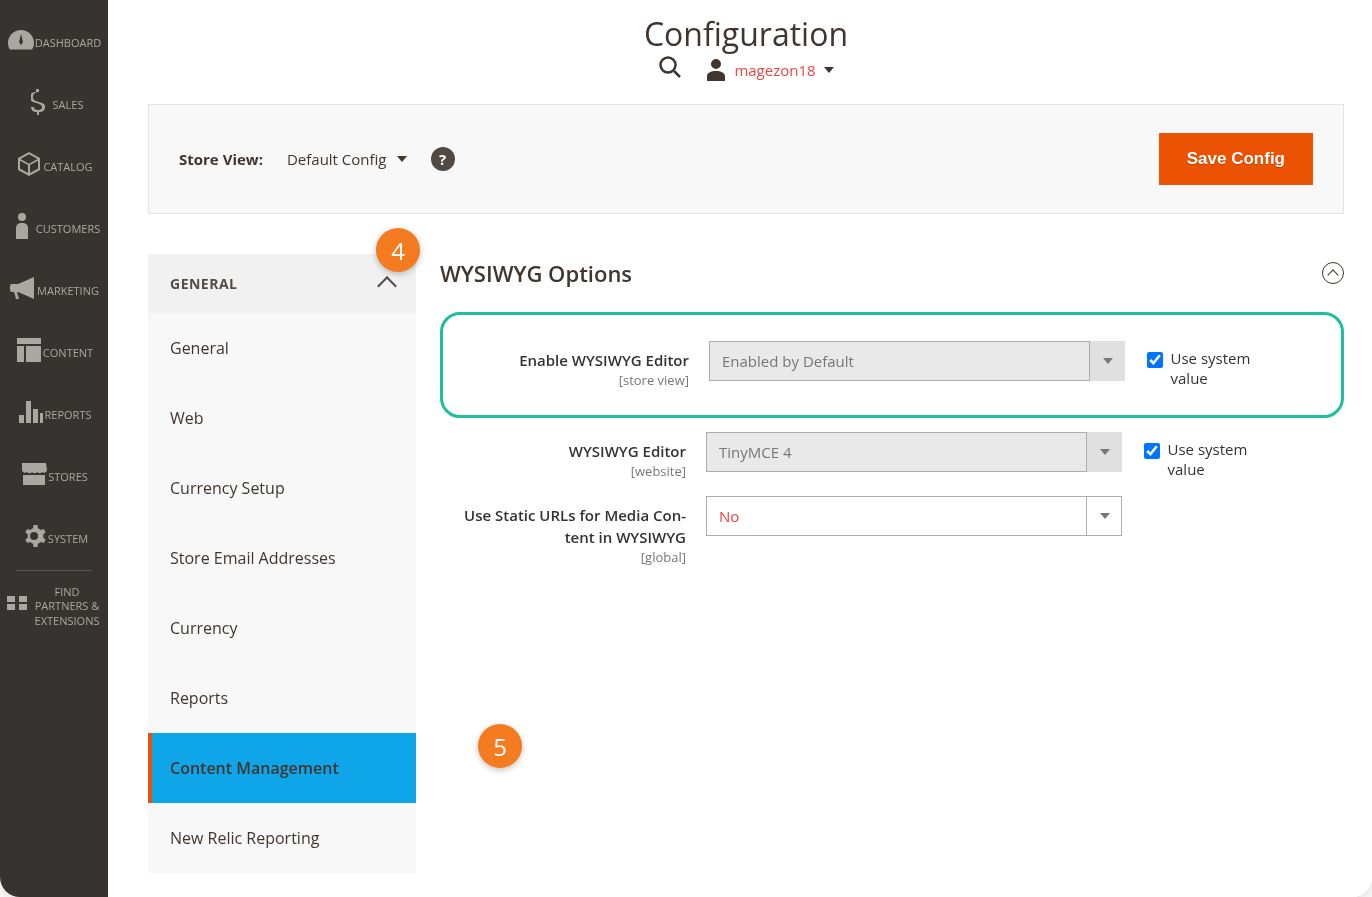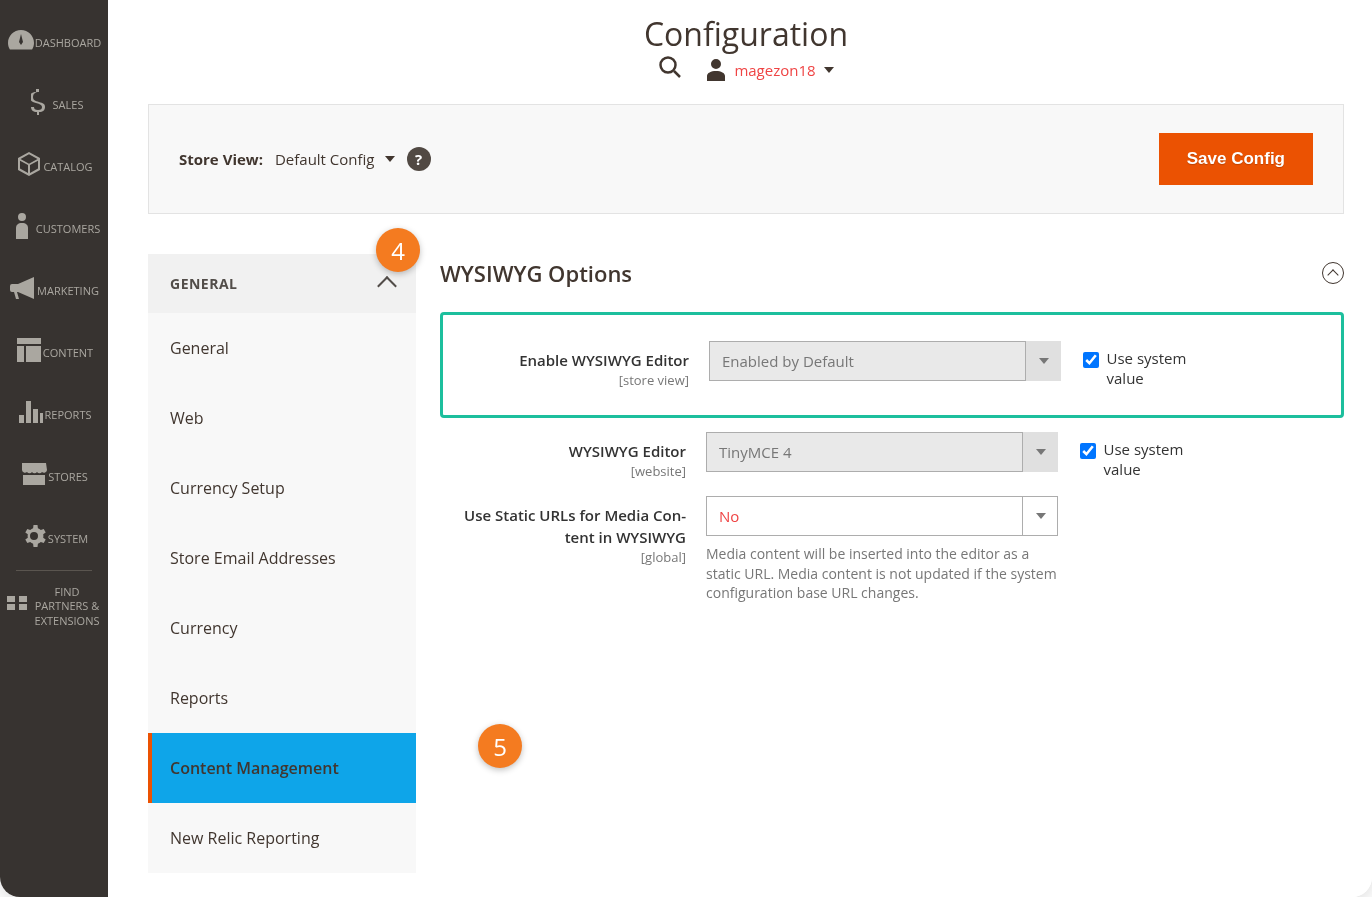--- a/index.html
+++ b/index.html
@@ -20,21 +20,21 @@
 .topbar { display: flex; align-items: center; justify-content: space-between; padding: 12px 28px 12px 40px; flex-direction: column; }
 .page-title { font-size: 32px; font-weight: 400; color: #41362f; }
 .top-actions { display: flex; align-items: center; gap: 24px; }
 .search-icon { cursor: pointer; }
 .user { display: flex; align-items: center; gap: 8px; color: #ef4444; cursor: pointer; font-size: 15px; }
 .user svg { fill: #41362f; }
 .caret-down { width: 0; height: 0; border-left: 5px solid transparent; border-right: 5px solid transparent; border-top: 6px solid #41362f; }
 
 
 .bar { background: #f8f8f8; border: 1px solid #e3e3e3; margin: 8px 28px 0 40px; padding: 28px 30px; display: flex; align-items: center; justify-content: space-between; }
-.bar-left { display: flex; align-items: center; gap: 12px; }
+.bar-left { display: flex; align-items: center; gap: 24px; }
 .store-label { font-weight: 700; font-size: 15px; color: #41362f; }
 .store-select { display: flex; align-items: center; gap: 10px; color: #41362f; font-size: 15px; cursor: pointer; }
 .help-icon { width: 24px; height: 24px; border-radius: 50%; background: #514943; color: #fff; display: flex; align-items: center; justify-content: center; font-weight: 700; cursor: pointer; font-size: 15px; }
 .save-btn { background: #eb5202; color: #fff; border: none; padding: 16px 28px; font-size: 17px; font-weight: 600; cursor: pointer; text-shadow: 0 1px 1px rgba(0,0,0,0.2); }
 
 
 .content { display: flex; margin: 40px 28px 0 40px; gap: 24px; }
 .sidebar { width: 268px; }
 .side-group-head { background: #f1f1f1; padding: 20px 22px; font-weight: 700; font-size: 14px; letter-spacing: 0.5px; color: #524d49; display: flex; align-items: center; justify-content: space-between; cursor: pointer; position: relative; }
 .chev-up { width: 14px; height: 14px; border-left: 2px solid #524d49; border-top: 2px solid #524d49; transform: rotate(45deg); margin-top: 4px; }
@@ -46,34 +46,34 @@
 .panel-head { display: flex; align-items: center; justify-content: space-between; padding: 4px 0 24px 0; }
 .panel-title { font-size: 22px; font-weight: 600; color: #41362f; }
 .collapse-circle { width: 22px; height: 22px; border: 1.5px solid #41362f; border-radius: 50%; display: flex; align-items: center; justify-content: center; cursor: pointer; }
 .collapse-circle::before { content: ""; width: 7px; height: 7px; border-left: 1.5px solid #41362f; border-top: 1.5px solid #41362f; transform: rotate(45deg); margin-top: 3px; }
 
 .fieldset { padding-left: 0; }
 .row { display: flex; align-items: flex-start; padding: 8px 0; }
 .row-label { width: 266px; text-align: right; padding-right: 20px; padding-top: 8px; }
 .row-label .lbl { font-weight: 600; color: #333; font-size: 15px; }
 .row-label .scope { color: #777; font-size: 13px; display: block; }
-.row-input { width: 352px; }
+.row-input { width: 416px; }
 .row-input select, .row-input .fake-select { width: 100%; height: 40px; border: 1px solid #adadad; background: #fff; padding: 0 12px; font-size: 15px; color: #ef4444; appearance: none; position: relative; display: flex; align-items: center; }
 .fake-select.disabled { background: #e9e9e9; color: #777; }
 .select-wrap { position: relative; }
 .sel-arrow { position: absolute; right: 0; top: 0; width: 36px; height: 40px; border-left: 1px solid #adadad; display: flex; align-items: center; justify-content: center; pointer-events: none; }
 .sel-arrow.disabled { background: #e0e0e0; }
 .sel-arrow::before { content: ""; width: 0; height: 0; border-left: 5px solid transparent; border-right: 5px solid transparent; border-top: 6px solid #777; }
 .row-check { padding-left: 22px; padding-top: 8px; display: flex; align-items: flex-start; gap: 8px; max-width: 150px; }
 .row-check input { width: 18px; height: 18px; margin-top: 2px; cursor: pointer; }
 .row-check label { font-size: 15px; color: #333; line-height: 1.3; cursor: pointer; }
 .hint { color: #777; font-size: 14px; padding-top: 8px; line-height: 1.4; }
 
 
-.highlight { border: 3px solid #1dbf9d; border-radius: 4px; padding: 18px 16px 18px 0; margin-bottom: 6px; }
+.highlight { border: 3px solid #1dbf9d; border-radius: 20px; padding: 18px 16px 18px 0; margin-bottom: 6px; }
 
 
 .badge { position: absolute; width: 44px; height: 44px; border-radius: 50%; background: #f47b20; color: #fff; display: flex; align-items: center; justify-content: center; font-size: 24px; font-weight: 400; box-shadow: 0 2px 6px rgba(0,0,0,0.25); }
 .badge4 { left: 268px; top: 228px; }
 .badge5 { left: 370px; top: 724px; }
 </style>
 </head>
 <body>
 
 <div class="app">
@@ -256,21 +256,20 @@
           <div class="row">
             <div class="row-label">
               <span class="lbl">Use Static URLs for Media Con­tent in WYSIWYG</span>
               <span class="scope">[global]</span>
             </div>
             <div class="row-input">
               <div class="select-wrap">
                 <div class="fake-select">No</div>
                 <div class="sel-arrow"></div>
               </div>
-              <div class="hint">Media content will be inserted into the editor as a static URL. Media content is not updated if the system configuration base URL changes.</div>
             </div>
           </div>
         </div>
       </section>
     </div>
 
     <div class="badge badge4">4</div>
     <div class="badge badge5">5</div>
   </div>
 </div>

